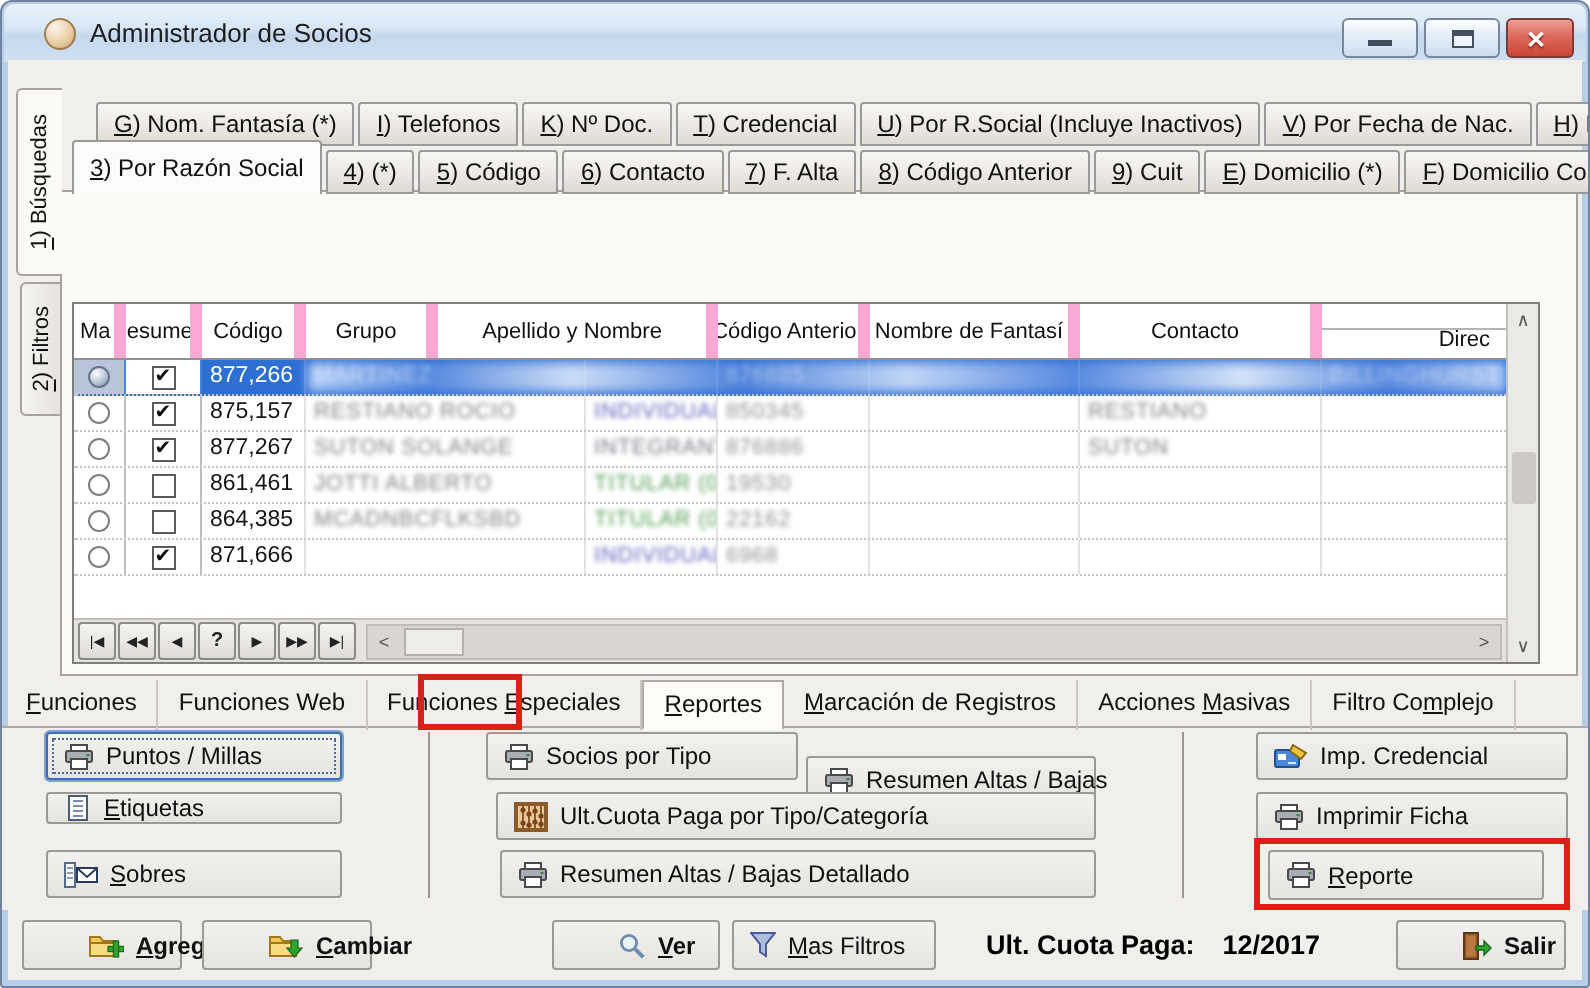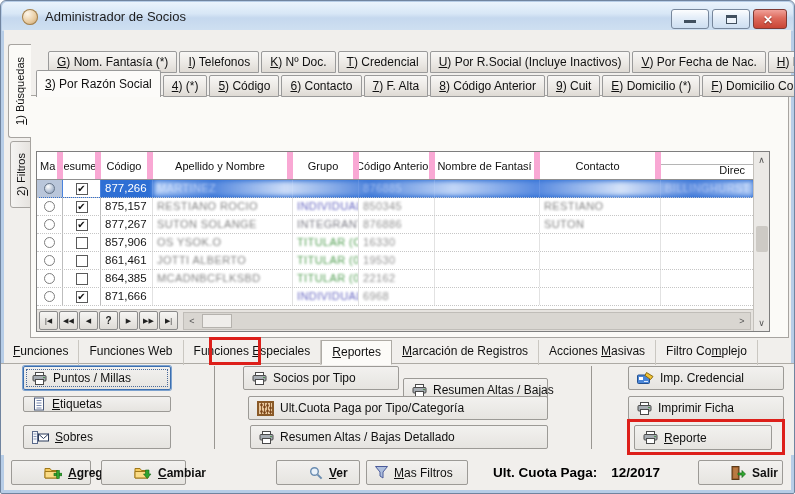--- a/index.html
+++ b/index.html
@@ -167,22 +167,22 @@
       <div class="stab"><u>E</u>) Domicilio (*)</div>
       <div class="stab"><u>F</u>) Domicilio Cob.</div>
     </div>
 
   <div class="content-panel"></div>
   <div class="grid">
     <div class="grid-header" id="gridHeader">
         <div class="ghc first" style="width: 26px;">Ma</div>
         <div class="ghc" style="width: 38px;">Resumen</div>
         <div class="ghc" style="width: 52px;">Código</div>
+        <div class="ghc" style="width: 66px;">Grupo</div>
         <div class="ghc" style="width: 140px;">Apellido y Nombre</div>
-        <div class="ghc" style="width: 66px;">Grupo</div>
         <div class="ghc" style="width: 76px;">Código Anterior</div>
         <div class="ghc" style="width: 105px;">Nombre de Fantasí</div>
         <div class="ghc" style="width: 121px;">Contacto</div>
         <div class="ghc direc" style="flex: 1 1 0%;">Direc</div>
       </div>
     <div class="grid-body" id="gridBody">
         <div class="grow sel">
           <div class="gc cb" style="width: 26px; background: rgb(185, 198, 218);">
             <span class="radio on"></span>
           </div>
@@ -219,35 +219,20 @@
           </div>
           <div class="gc cb" style="width: 38px;">
             <span class="chk">✔</span>
           </div>
           <div class="gc codigo" style="width: 52px;">877,267</div>
           <div class="gc" style="width: 140px;"><span class="blur" style="color: rgb(106, 106, 106);">SUTON SOLANGE</span></div>
           <div class="gc" style="width: 66px;"><span class="blur" style="color: rgb(98, 98, 110);">INTEGRANT</span></div>
           <div class="gc" style="width: 76px;"><span class="blur" style="color: rgb(122, 122, 122);">876886</span></div>
           <div class="gc" style="width: 105px;"><span class="blur" style="color: rgb(122, 122, 122);"></span></div>
           <div class="gc" style="width: 121px;"><span class="blur" style="color: rgb(106, 106, 106);">SUTON</span></div>
-          <div class="gc" style="flex: 1 1 0%; border-right: none;"><span class="blur" style="color: rgb(220, 233, 255);"></span></div>
-        </div>
-        <div class="grow">
-          <div class="gc cb" style="width: 26px;">
-            <span class="radio"></span>
-          </div>
-          <div class="gc cb" style="width: 38px;">
-            <span class="chk"></span>
-          </div>
-          <div class="gc codigo" style="width: 52px;">857,906</div>
-          <div class="gc" style="width: 140px;"><span class="blur" style="color: rgb(106, 106, 106);">OS YSOK.O</span></div>
-          <div class="gc" style="width: 66px;"><span class="blur" style="color: rgb(46, 139, 46);">TITULAR (C)</span></div>
-          <div class="gc" style="width: 76px;"><span class="blur" style="color: rgb(122, 122, 122);">16330</span></div>
-          <div class="gc" style="width: 105px;"><span class="blur" style="color: rgb(122, 122, 122);"></span></div>
-          <div class="gc" style="width: 121px;"><span class="blur" style="color: rgb(106, 106, 106);"></span></div>
           <div class="gc" style="flex: 1 1 0%; border-right: none;"><span class="blur" style="color: rgb(220, 233, 255);"></span></div>
         </div>
         <div class="grow">
           <div class="gc cb" style="width: 26px;">
             <span class="radio"></span>
           </div>
           <div class="gc cb" style="width: 38px;">
             <span class="chk"></span>
           </div>
           <div class="gc codigo" style="width: 52px;">861,461</div>

